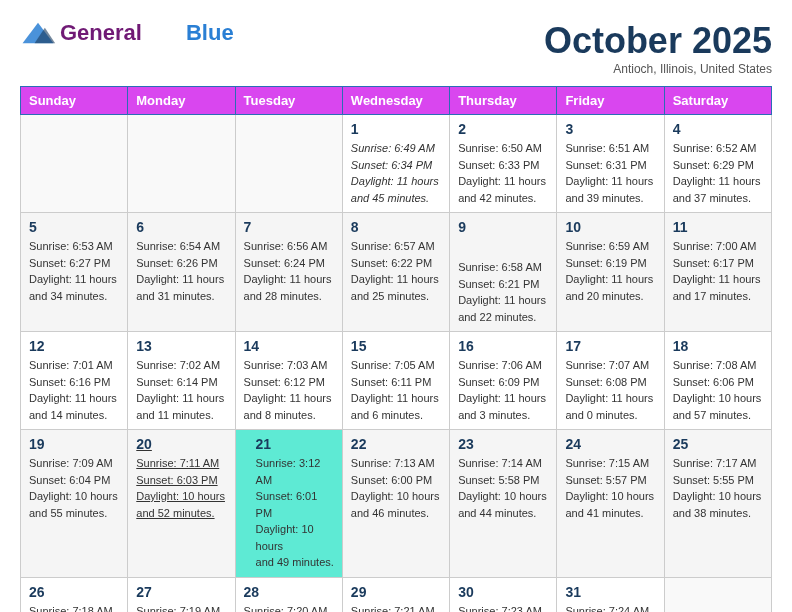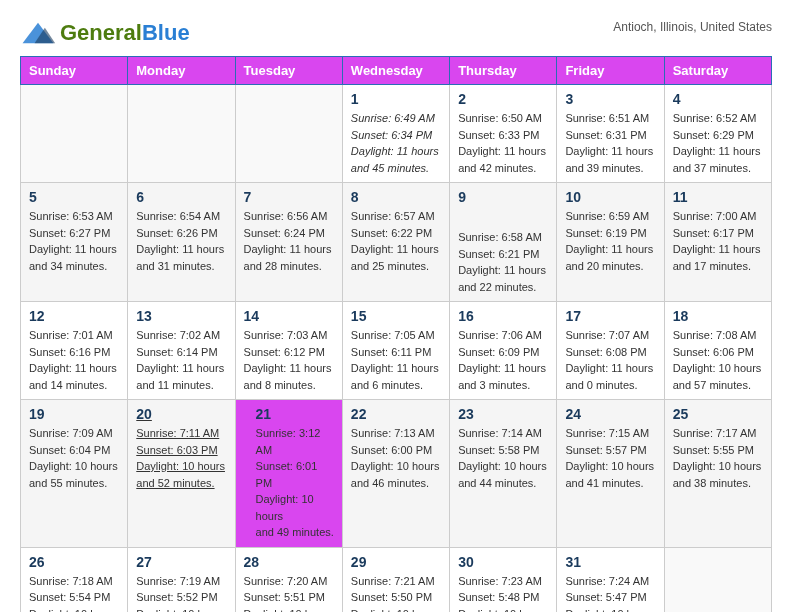--- a/index.html
+++ b/index.html
@@ -89,25 +89,26 @@
 <body>
 
 <div class="header">
   <div class="logo">
     <div class="logo-row">
       <svg class="logo-icon" viewBox="0 0 40 28" xmlns="http://www.w3.org/2000/svg">
         <polygon points="20,2 38,26 2,26" fill="#2a7fd4" opacity="0.85"></polygon>
         <polygon points="28,8 40,26 16,26" fill="#1a3a5c" opacity="0.6"></polygon>
       </svg>
       <span>
-        <span style="color:#4d7c0f; font-size:22px; font-weight:bold;">General</span><span style="color:#2a7fd4; font-size:22px; font-weight:bold;">Blue</span>
+        <span style="color:#701a75; font-size:22px; font-weight:bold;">General</span><span style="color:#2a7fd4; font-size:22px; font-weight:bold;margin-left:44px;">Blue</span>
       </span>
     </div>
   </div>
   <div class="title-block">
+    <div class="month-title">October 2025</div>
     <div class="location">Antioch, Illinois, United States</div>
   </div>
 </div>
 
 <table class="calendar">
   <thead>
     <tr>
     <th>Sunday</th>
         <th>Monday</th>
         <th>Tuesday</th>
@@ -261,21 +262,21 @@
 Daylight: 10 hours
 and 55 minutes.</div>
         </td>
         <td style="background: rgb(245, 245, 245); text-decoration: underline;">
           <span class="day-number">20</span>
           <div class="day-info" style="white-space: pre-line;">Sunrise: 7:11 AM
 Sunset: 6:03 PM
 Daylight: 10 hours
 and 52 minutes.</div>
         </td>
-        <td style="background: #d946ef; padding-left: 20px;">
+        <td style="background: #5eead4; padding-left: 20px;">
           <span class="day-number">21</span>
           <div class="day-info" style="white-space: pre-line;">Sunrise: 3:12 AM
 Sunset: 6:01 PM
 Daylight: 10 hours
 and 49 minutes.</div>
         </td>
         <td style="background: rgb(245, 245, 245);">
           <span class="day-number">22</span>
           <div class="day-info" style="white-space: pre-line;">Sunrise: 7:13 AM
 Sunset: 6:00 PM

